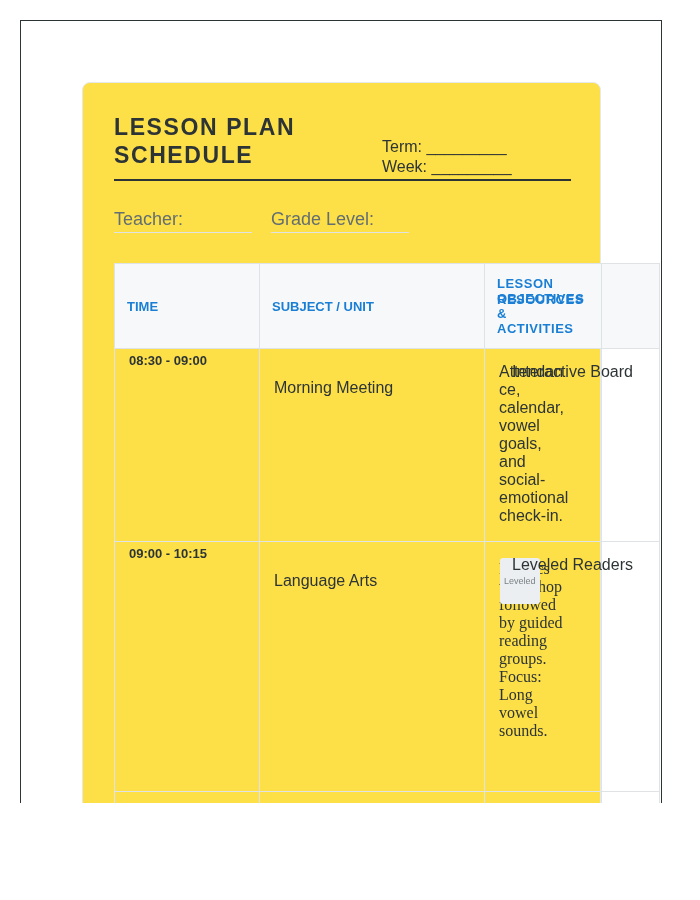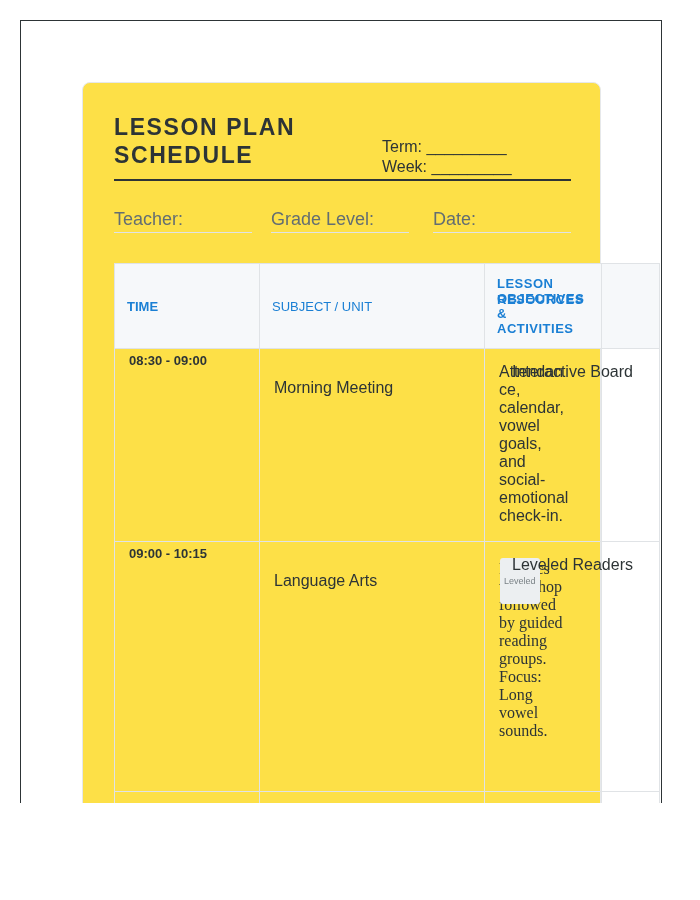--- a/index.html
+++ b/index.html
@@ -8,21 +8,21 @@
   .card { position:absolute; left:61px; top:61px; width:517px; height:760px; border:1px solid #e6e8ea; border-radius:8px; background:#fde047; }
   .header { position:absolute; left:31px; top:30px; width:457px; height:66px; border-bottom:2px solid #2d3436; }
   .title { position:absolute; left:0; top:0; font-size:23px; font-weight:bold; letter-spacing:1.6px; line-height:28px; margin:0; color:#2d3436; }
   .term { position:absolute; left:268px; top:24px; width:170px; font-size:16px; line-height:20px; color:#2d3436; }
   .meta { position:absolute; left:31px; top:126px; width:457px; height:24px; }
   .meta-field { position:absolute; top:0; width:138px; height:23px; border-bottom:1px solid #e0e3e6; font-size:18px; color:#636e72; }
   .table { position:absolute; left:31px; top:180px; width:545px; border-collapse:collapse; table-layout:fixed; }
   .table th, .table td { border:1px solid #e0e3e6; vertical-align:top; text-align:left; }
   .table th { background:#f6f8fa; height:84px; vertical-align:middle; color:#1a7fd4; font-size:13px; padding:0 12px; }
   .th-time { font-weight:bold; }
-  .th-subject { font-weight:normal; }
+  .th-subject { font-weight:bold; }
   .th-obj { font-weight:bold; letter-spacing:0.5px; line-height:15px; position:relative; }
   .td-time { font-size:13px; font-weight:bold; padding:4px 14px; color:#2d3436; }
   .td-subject { font-size:16px; padding:30px 14px; color:#2d3436; }
   .td-obj { font-size:16px; line-height:18px; padding:14px 14px 14px 14px; color:#2d3436; position:relative; overflow:visible; }
   .obj-text { display:block; width:72px; word-wrap:break-word; }
   .res-overlay { position:absolute; left:27px; top:14px; white-space:nowrap; font-size:16px; line-height:18px; color:#2d3436; }
   .res-tag { position:absolute; left:15px; top:16px; background:#eceff1; color:#7b8387; font-size:9px; padding:14px 4px; border-radius:3px; }
   .hdr-overlay { position:absolute; left:12px; top:28px; color:#1a7fd4; font-weight:bold; font-size:13px; letter-spacing:0.5px; }
   .td-res, .th-res { padding:0; }
 </style>
@@ -39,23 +39,20 @@
       </h1>
       <div class="term">Term: _________ Week: _________</div>
     </div>
 
     <div class="meta">
       <div class="meta-field" style="left:0;">
         <span>Teacher:</span>
       </div>
       <div class="meta-field" style="left:151px;margin-left:6px;">
         <span>Grade Level:</span>
-      </div>
-      <div class="meta-field" style="left:319px;">
-        <span>Date:</span>
       </div>
     </div>
 
     <table class="table">
       <colgroup>
         <col style="width:145px">
         <col style="width:225px">
         <col style="width:117px">
         <col style="width:58px">
       </colgroup>

